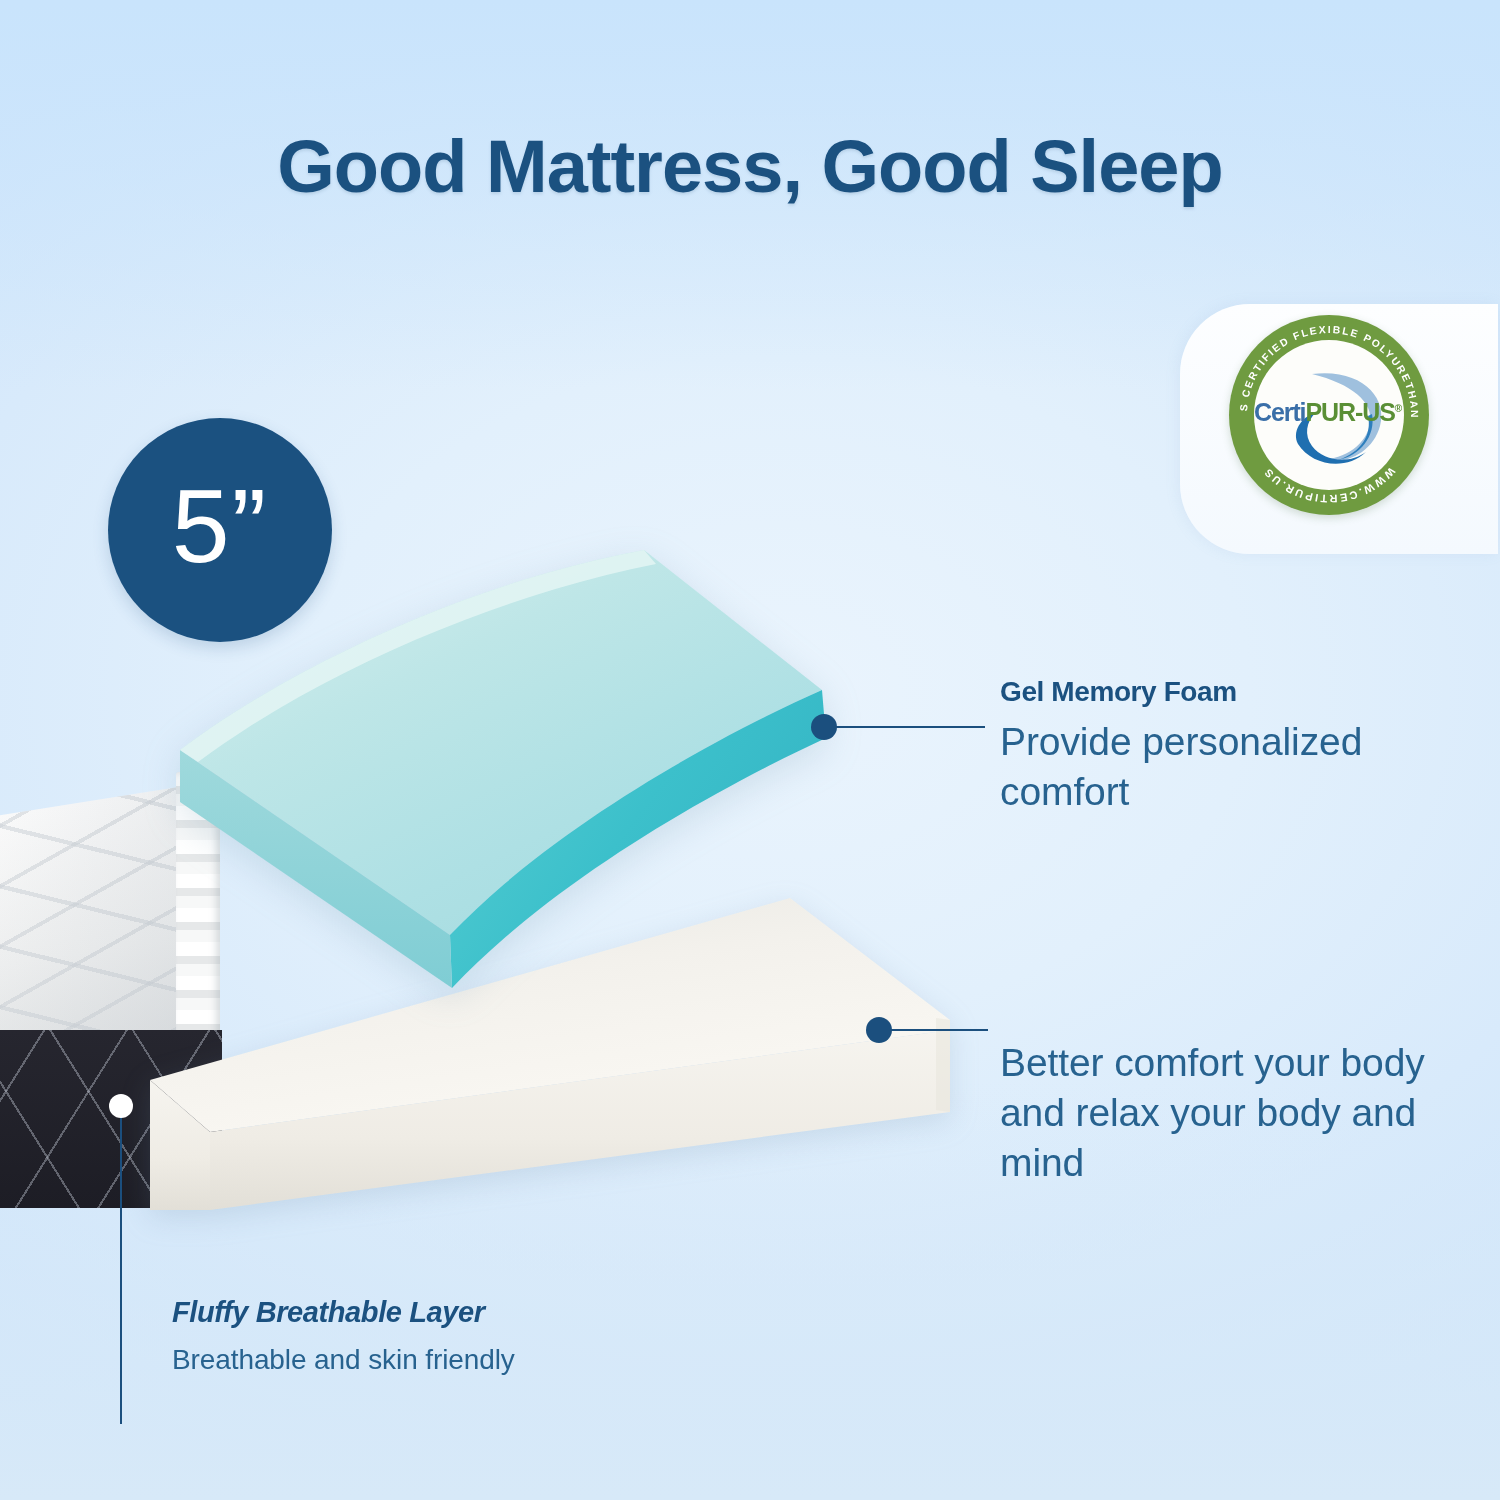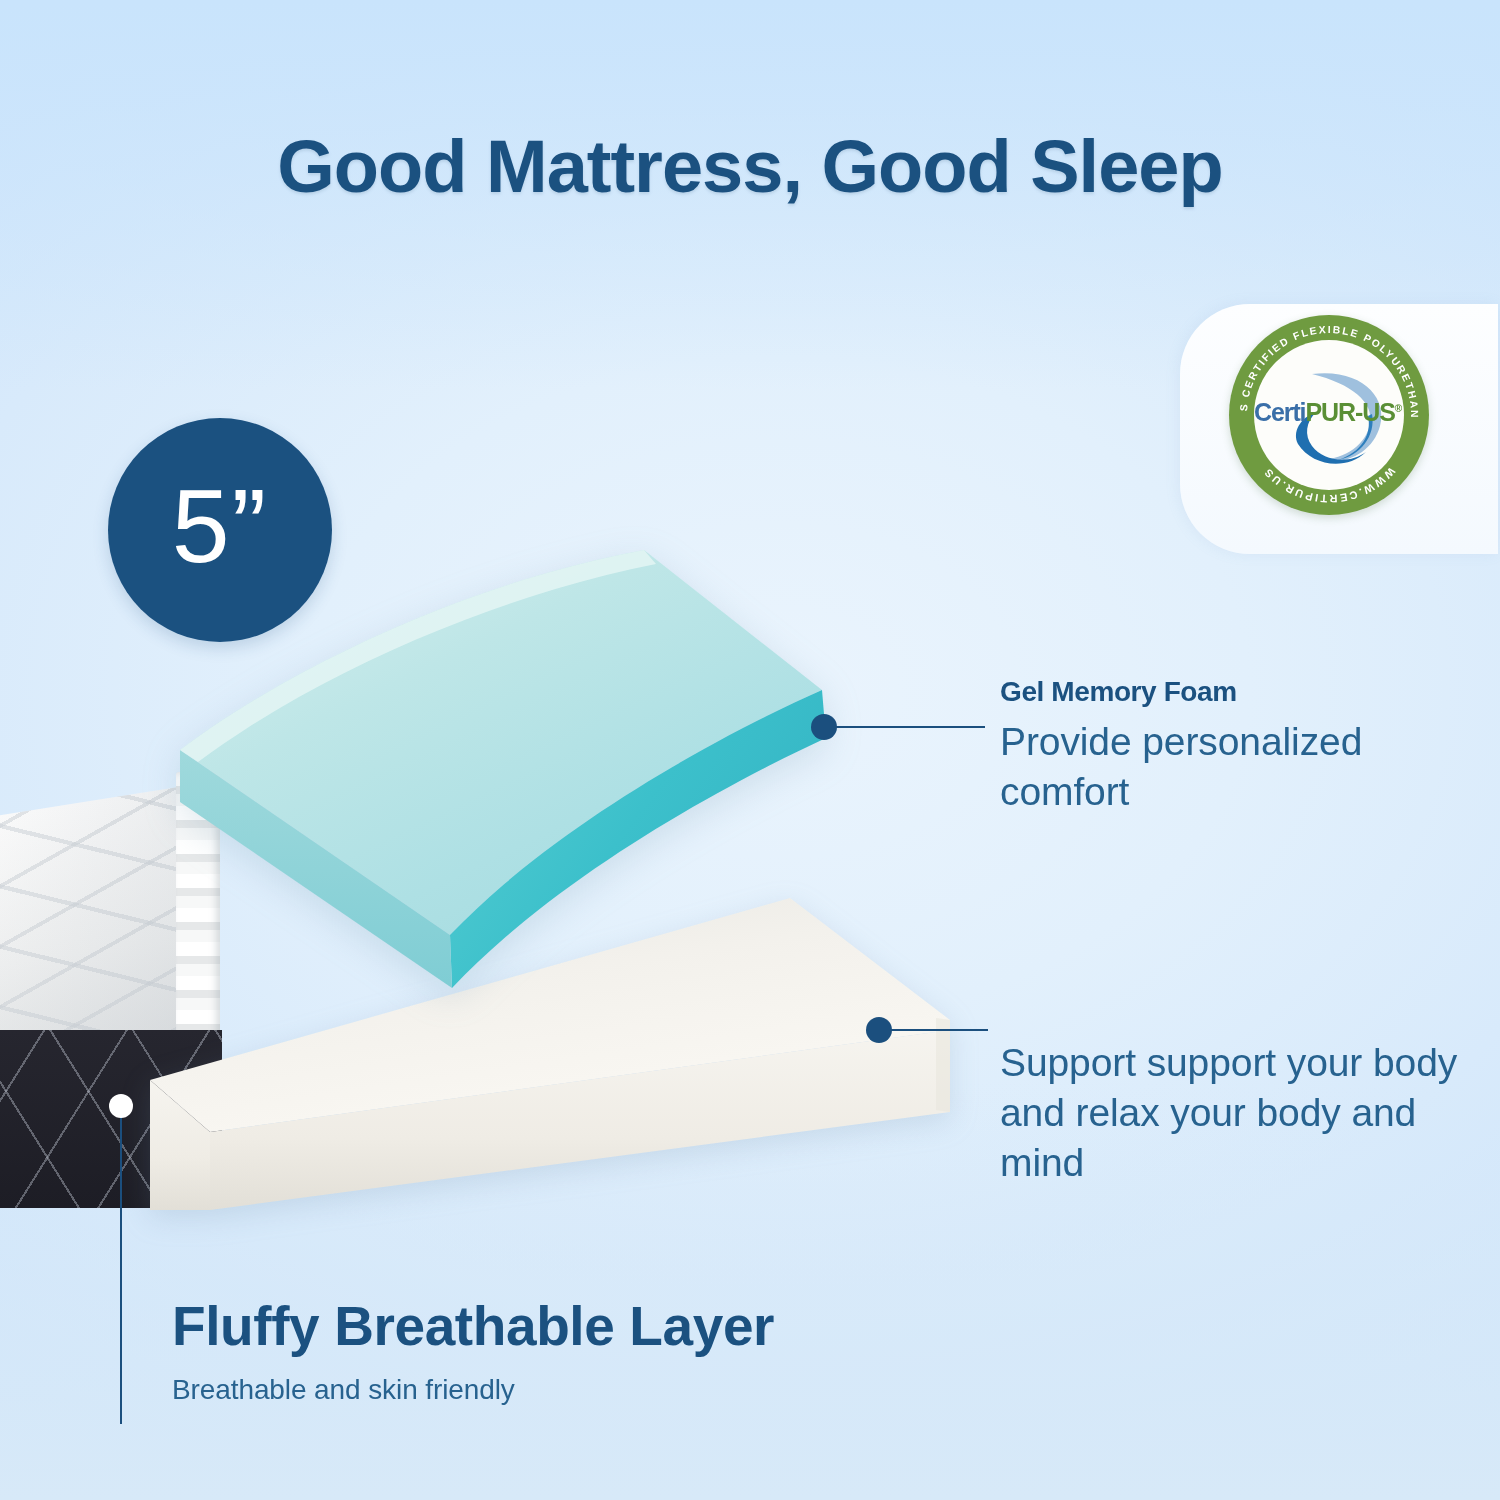--- a/index.html
+++ b/index.html
@@ -140,21 +140,21 @@
     letter-spacing:-.4px;
   }
   .callout p{
     margin:10px 0 0 0;font-size:39px;font-weight:normal;color:#27628f;line-height:1.28;
     letter-spacing:-.1px;
   }
   .callout.gel-c{left:1000px;top:676px;width:470px;}
   .callout.base-c{left:1000px;top:1008px;width:460px;}
   .callout.base-c p{margin-top:30px;}
   .callout.fluffy-c{left:172px;top:1296px;width:700px;}
-  .callout.fluffy-c h3{font-size:55px;}
+  .callout.fluffy-c h3{font-size:29px;font-style:italic;}
   .callout.fluffy-c p{font-size:28px;margin-top:14px;}
 </style>
 </head>
 <body>
 
 <div id="stage">
 
   <div class="title">Good Mattress, Good Sleep</div>
 
   <div class="depth-badge">
@@ -264,21 +264,21 @@
 
   <div class="dot white" style="left:109px;top:1094px;"></div>
   <div class="lead v" style="left:120px;top:1112px;height:312px;"></div>
 
   <div class="callout gel-c">
     <h3>Gel Memory Foam</h3>
     <p>Provide personalized comfort</p>
   </div>
 
   <div class="callout base-c">
-    <p>Support support your body and relax your body and mind</p>
+    <p>Better comfort your body and relax your body and mind</p>
   </div>
 
   <div class="callout fluffy-c">
     <h3>Fluffy Breathable Layer</h3>
     <p>Breathable and skin friendly</p>
   </div>
 
 </div>
 
 </body></html>

